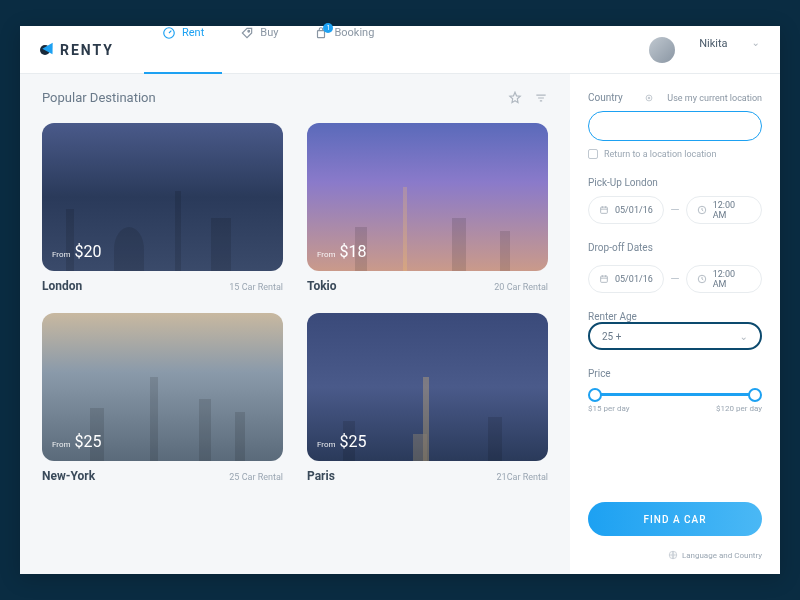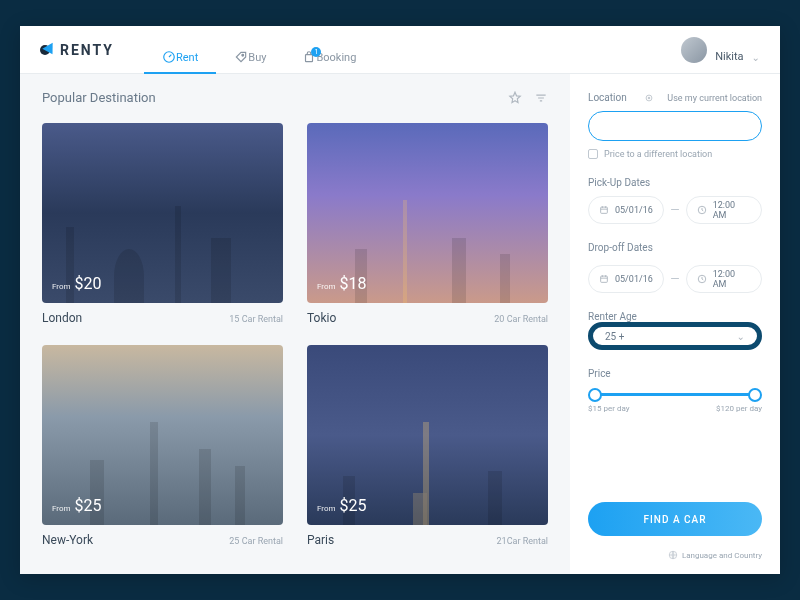--- a/index.html
+++ b/index.html
@@ -4,61 +4,61 @@
 <style>
 *{box-sizing:border-box;margin:0;padding:0;font-family:-apple-system,BlinkMacSystemFont,'Segoe UI',Roboto,sans-serif}
 body{background:#0a2c42;width:800px;height:600px;display:flex;align-items:center;justify-content:center}
 .app{background:#f5f7f9;width:760px;height:548px;display:flex;flex-direction:column;box-shadow:0 4px 20px rgba(0,0,0,0.2)}
 .header{background:#fff;height:48px;display:flex;align-items:center;padding:0 20px;border-bottom:1px solid #e8ecef}
 .logo{display:flex;align-items:center;gap:6px;font-weight:700;font-size:14px;letter-spacing:2px;color:#2b3a4a;margin-right:30px}
 .logo-mark{width:14px;height:14px;position:relative}
 .logo-mark::before{content:'';position:absolute;width:10px;height:10px;background:#1a2a3a;border-radius:50%;left:0;top:2px}
 .logo-mark::after{content:'';position:absolute;width:0;height:0;border-left:6px solid transparent;border-right:6px solid transparent;border-top:10px solid #1da1f2;left:4px;top:2px;transform:rotate(-30deg)}
 .nav{display:flex;gap:0}
-.nav-item{display:flex;align-items:flex-end;padding:8px 18px;height:48px;font-size:11px;color:#8a96a3;cursor:pointer;border-bottom:2px solid transparent}
+.nav-item{display:flex;align-items:flex-start;gap:6px;padding:0 18px;height:48px;font-size:11px;color:#8a96a3;cursor:pointer;border-bottom:2px solid transparent}
 .nav-item.active{color:#1da1f2;border-bottom-color:#1da1f2}
 .nav-icon{width:14px;height:14px;display:flex;align-items:center;justify-content:center}
 .spacer{flex:1}
-.user{display:flex;align-items:flex-end;gap:8px;font-size:11px;color:#4a5a6a}
+.user{display:flex;align-items:flex-start;gap:24px;font-size:11px;color:#4a5a6a}
 .avatar{width:26px;height:26px;border-radius:50%;background:linear-gradient(135deg,#c0c8d0 0%,#8a96a3 100%)}
 .chevron{color:#b0b8c0;font-size:10px}
 .body{flex:1;display:flex;overflow:hidden}
 .main{flex:1;padding:16px 22px;overflow:hidden}
 .section-head{display:flex;align-items:flex-start;margin-bottom:14px}
 .section-title{font-size:13px;color:#6a7a8a;font-weight:400}
 .head-icons{margin-left:auto;display:flex;gap:12px;color:#b0b8c0}
 .head-icons svg{width:14px;height:14px}
 .grid{display:grid;grid-template-columns:1fr 1fr;gap:20px 24px}
 .card{position:relative}
-.card-img{width:100%;height:180px;border-radius:4px;position:relative;overflow:hidden}
+.card-img{width:100%;height:148px;border-radius:12px;position:relative;overflow:hidden}
 .img-london{background:linear-gradient(180deg,#4a5a8a 0%,#2a3a5a 50%,#3a4a6a 100%)}
 .img-tokyo{background:linear-gradient(180deg,#5a6aba 0%,#8a7aca 40%,#ca9a8a 100%)}
 .img-ny{background:linear-gradient(180deg,#c8b8a0 0%,#8a9aaa 40%,#5a6a7a 100%)}
 .img-paris{background:linear-gradient(180deg,#3a4a7a 0%,#4a5a8a 50%,#2a3a5a 100%)}
 .skyline{position:absolute;bottom:0;left:0;right:0;height:60%;opacity:0.4}
 .tower{position:absolute;bottom:0;background:rgba(0,0,0,0.3)}
 .price-tag{position:absolute;bottom:10px;left:10px;color:#fff;display:flex;align-items:baseline;gap:4px}
 .price-from{font-size:8px;opacity:0.9}
 .price-val{font-size:16px;font-weight:400}
 .card-foot{display:flex;align-items:baseline;margin-top:8px}
-.city{font-size:12px;color:#3a4a5a;font-weight:400}
+.city{font-size:12px;color:#3a4a5a;font-weight:700}
 .count{margin-left:auto;font-size:9px;color:#9aa6b2}
 .sidebar{width:210px;background:#fff;padding:18px 18px 14px;display:flex;flex-direction:column;font-size:10px}
 .field{margin-bottom:18px}
 .field-head{display:flex;align-items:center;justify-content:space-between;margin-bottom:8px}
 .field-label{font-size:10px;color:#7a8a9a}
 .field-link{font-size:9px;color:#8a96a3;display:flex;align-items:center;gap:13px}
 .loc-input{width:100%;height:30px;border:1.5px solid #1da1f2;border-radius:15px;padding:0 14px;font-size:10px;outline:none}
 .loc-input::placeholder{color:#c0c8d0}
 .checkbox-row{display:flex;align-items:center;gap:6px;margin-top:8px;font-size:9px;color:#9aa6b2}
 .chk{width:10px;height:10px;border:1px solid #c0c8d0;border-radius:2px}
 .date-row{display:flex;align-items:center;gap:6px}
 .date-box{flex:1;height:28px;border:1px solid #e8ecef;border-radius:14px;display:flex;align-items:center;padding:0 10px;gap:6px;font-size:9px;color:#6a7a8a;background:#fff}
 .date-sep{color:#c0c8d0;font-size:12px}
-.select-box{width:100%;height:28px;border:5px solid #0c4a6e;border-radius:14px;display:flex;align-items:center;justify-content:space-between;padding:0 12px;font-size:10px;color:#6a7a8a;background:#fff}
+.select-box{width:100%;height:28px;border:2px solid #0c4a6e;border-radius:14px;display:flex;align-items:center;justify-content:space-between;padding:0 12px;font-size:10px;color:#6a7a8a;background:#fff}
 .slider-track{position:relative;height:3px;background:#e8ecef;border-radius:2px;margin:14px 0 8px}
 .slider-fill{position:absolute;left:4%;right:4%;height:100%;background:#1da1f2;border-radius:2px}
 .slider-thumb{position:absolute;width:14px;height:14px;border:2px solid #1da1f2;background:#fff;border-radius:50%;top:50%;transform:translate(-50%,-50%)}
 .slider-labels{display:flex;justify-content:space-between;font-size:8px;color:#9aa6b2}
 .cta{margin-top:auto;width:100%;height:34px;background:linear-gradient(90deg,#1da1f2 0%,#4ab8f5 100%);border:none;border-radius:17px;color:#fff;font-size:10px;letter-spacing:1px;font-weight:500;cursor:pointer}
 .lang{margin-top:14px;text-align:right;font-size:8px;color:#9aa6b2;display:flex;align-items:center;justify-content:flex-end;gap:4px}
 .micro-icon{width:10px;height:10px;opacity:0.6}
 </style>
 </head>
 <body>
@@ -198,38 +198,38 @@
             <span class="city">Paris</span>
             <span class="count">21Car Rental</span>
           </div>
         </div>
       </div>
     </div>
 
     <div class="sidebar">
       <div class="field">
         <div class="field-head">
-          <span class="field-label">Location</span>
+          <span class="field-label">Country</span>
           <span class="field-link">
             <svg class="micro-icon" viewBox="0 0 24 24" fill="none" stroke="currentColor" stroke-width="2">
                 <circle cx="12" cy="12" r="7"></circle>
                 <circle cx="12" cy="12" r="2" fill="currentColor"></circle>
               </svg>
             <span>Use my current location</span>
           </span>
         </div>
         <input class="loc-input" placeholder="" style="">
         <div class="checkbox-row">
           <span class="chk"></span>
-          <span>Price to a different location</span>
+          <span>Return to a location location</span>
         </div>
       </div>
 
       <div class="field">
-        <div class="field-label" style="margin-bottom:8px">Pick-Up Dates</div>
+        <div class="field-label" style="margin-bottom:8px">Pick-Up London</div>
         <div class="date-row">
           <div class="date-box">
             <svg class="micro-icon" viewBox="0 0 24 24" fill="none" stroke="currentColor" stroke-width="2">
                 <rect x="4" y="5" width="16" height="15" rx="2"></rect>
                 <path d="M4 10h16M8 3v4M16 3v4"></path>
               </svg>
             <span>05/01/16</span>
           </div>
           <span class="date-sep">—</span>
           <div class="date-box">

